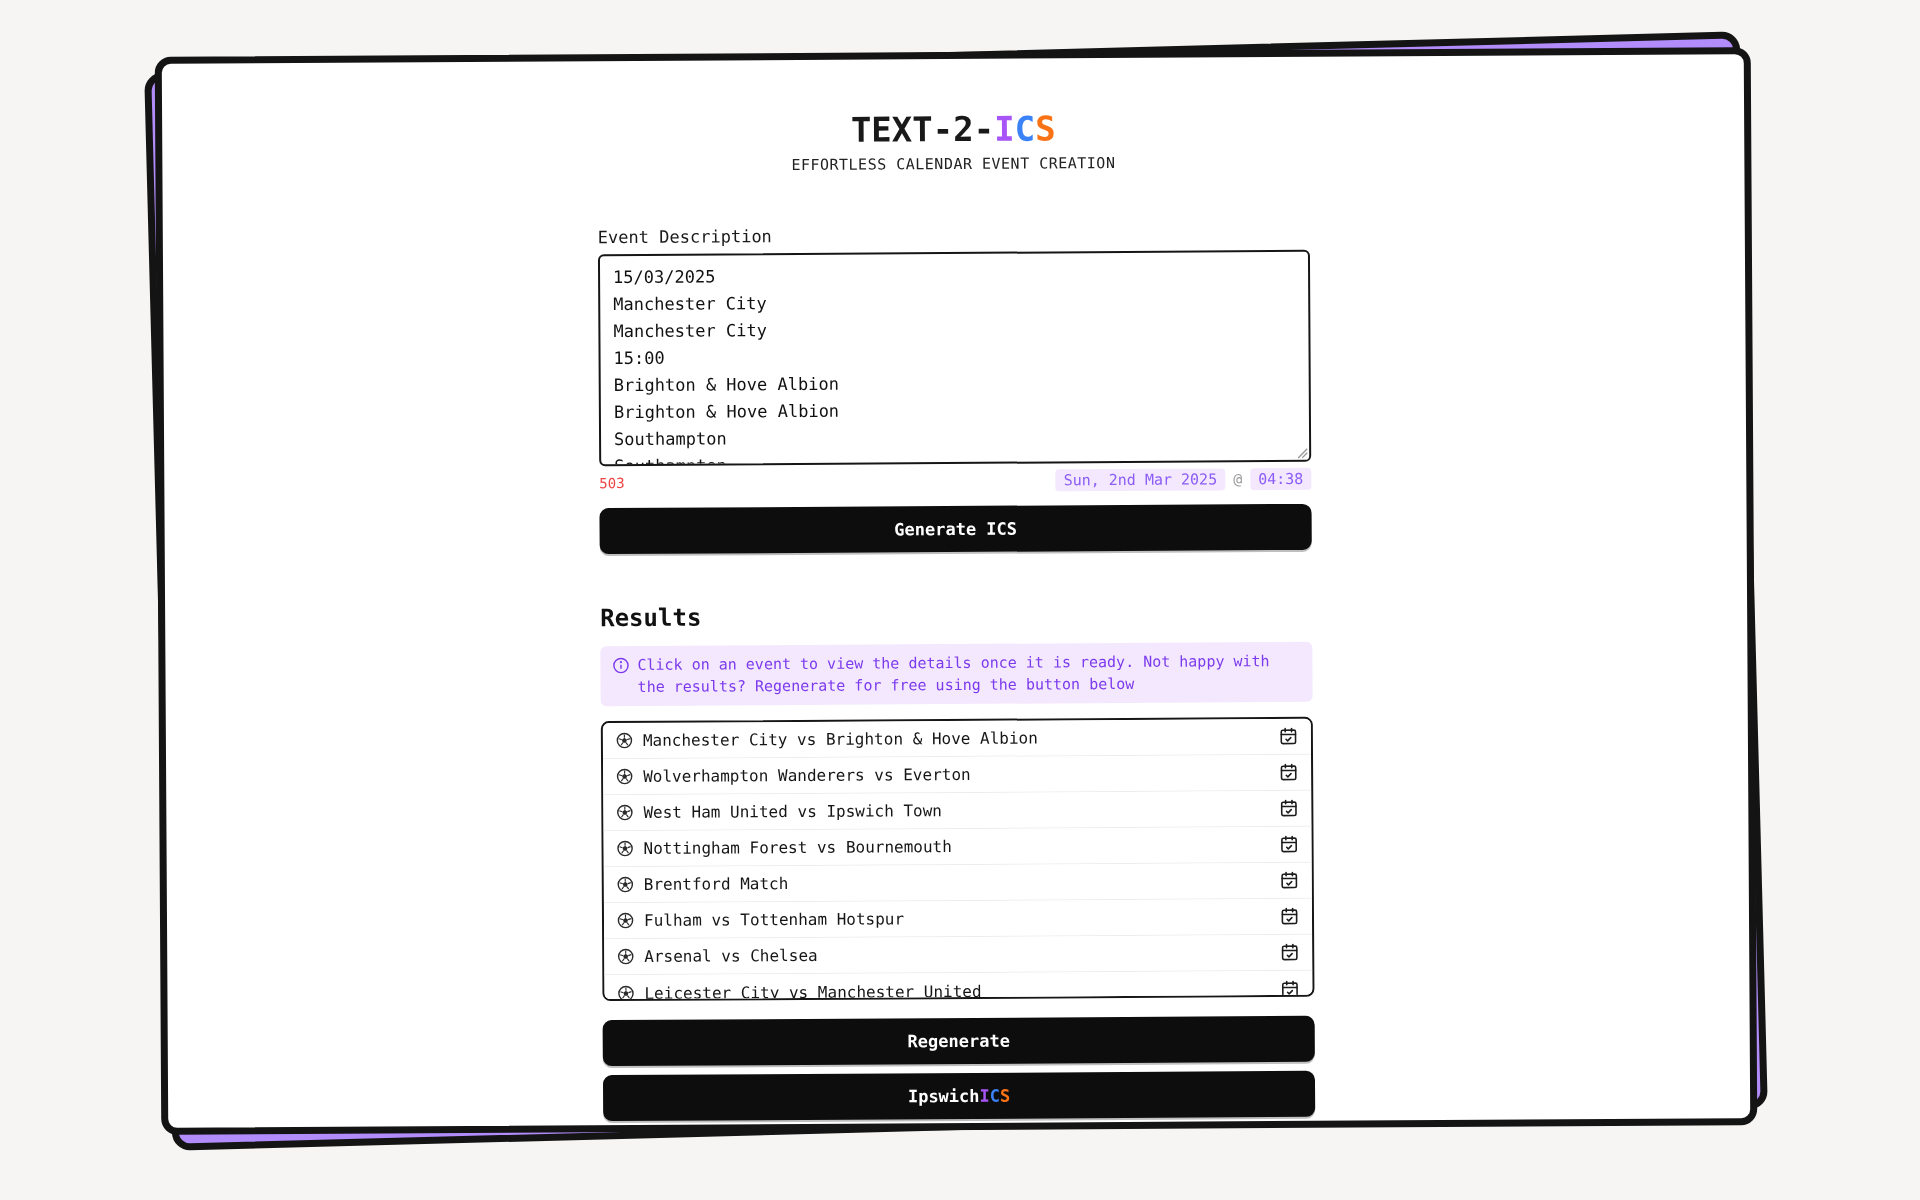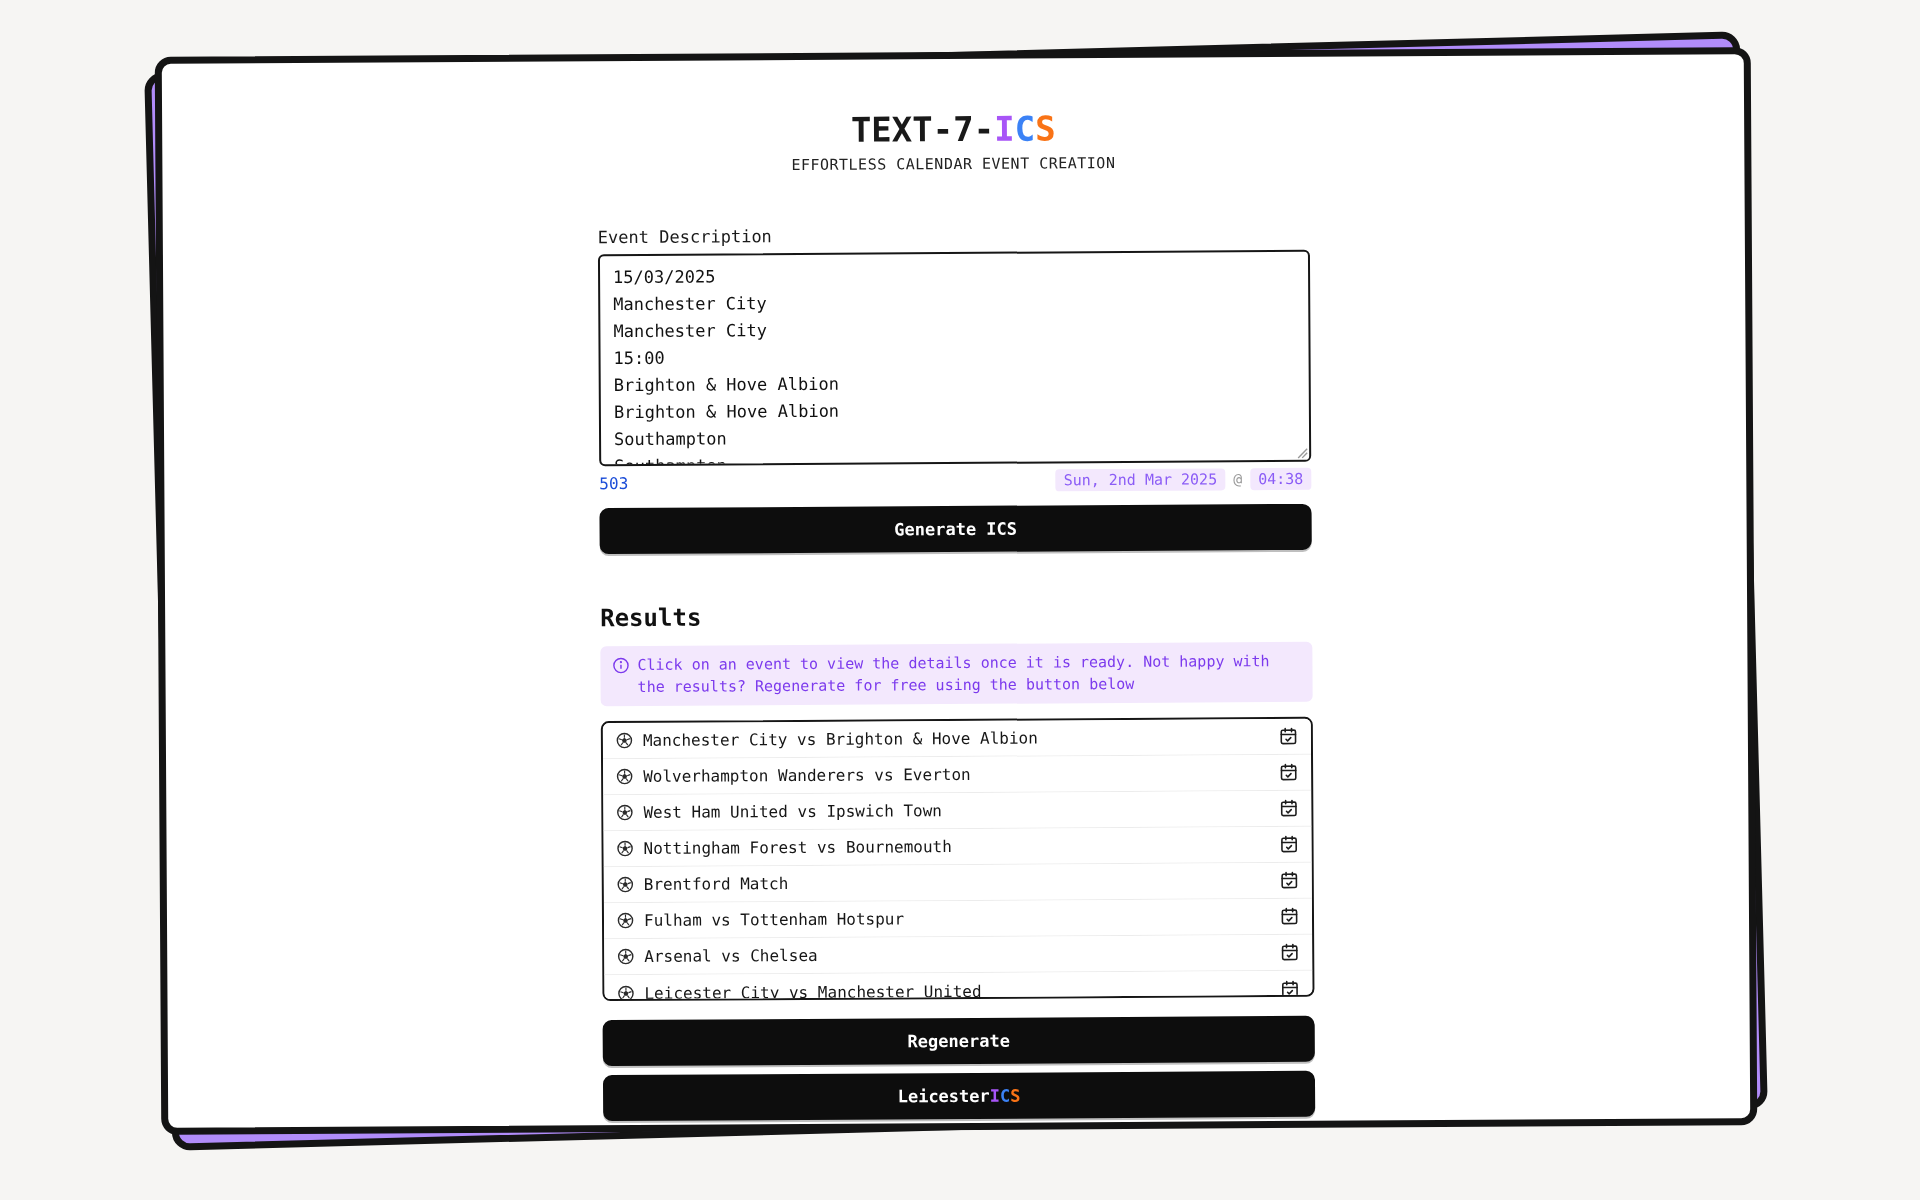--- a/index.html
+++ b/index.html
@@ -37,21 +37,21 @@
   .field-label{ margin-top:52px; font-size:17px; color:#1a1a1a;}
   .textarea-wrap{position:relative; margin-top:7px;}
   textarea.event-input{
     width:712px; height:212px; resize:none; display:block;
     border:2px solid #161616; border-radius:6px;
     padding:8px 13px; font-family:inherit; font-size:17px; line-height:27px;
     color:#111; background:#fff; outline:none; overflow:hidden;
   }
   .resize-grip{position:absolute; right:3px; bottom:3px; width:12px; height:12px; opacity:.75;}
   .meta-row{ margin-top:5px; display:flex; align-items:center; justify-content:space-between; height:24px;}
-  .char-count{font-size:16px; color:#1d4ed8;}
+  .char-count{font-size:14px; color:#ef4444;}
   .datetime{display:flex; align-items:center; gap:8px; font-size:15px;}
   .chip{background:var(--chip-bg); color:var(--chip-text); padding:2px 8px; border-radius:4px;}
   .at-sign{color:#9b9b9b;}
 
   .btn{
     margin-top:13px; width:712px; height:46px; border:none; border-radius:9px;
     background:#0d0d0d; color:#fff; font-family:inherit; font-size:17px; font-weight:bold;
     display:flex; align-items:center; justify-content:center; cursor:pointer;
     box-shadow:0 2px 0 rgba(0,0,0,.25);
   }
@@ -84,21 +84,21 @@
   .bottom-divider{margin-top:12px; height:7px; width:712px; background:#ededed; border-radius:4px;}
 </style>
 </head>
 <body>
 
 <div class="card-purple"></div>
 
 <div class="card-white">
   <div class="content">
 
-    <div class="app-title"><span>TEXT-7-</span><span class="ti">I</span><span class="tc">C</span><span class="ts">S</span></div>
+    <div class="app-title"><span>TEXT-2-</span><span class="ti">I</span><span class="tc">C</span><span class="ts">S</span></div>
     <div class="app-subtitle">EFFORTLESS CALENDAR EVENT CREATION</div>
 
     <div class="field-label">Event Description</div>
 
     <div class="textarea-wrap">
       <textarea class="event-input" spellcheck="false" style="">15/03/2025
 Manchester City
 Manchester City
 15:00
 Brighton &amp; Hove Albion
@@ -323,21 +323,21 @@
         <line x1="3" y1="9.5" x2="21" y2="9.5"></line>
         <path d="m9 15.5 2 2 4-4"></path>
       </svg>
     </span>
   </div>
 </div>
 
     <button class="btn regenerate">Regenerate</button>
 
     <button class="btn download">
-        <span>Leicester </span>
+        <span>Ipswich </span>
         <span class="ti">I</span>
         <span class="tc">C</span>
         <span class="ts">S</span>
       </button>
 
     <div class="bottom-divider"></div>
   </div>
 </div>
 
 </body></html>

